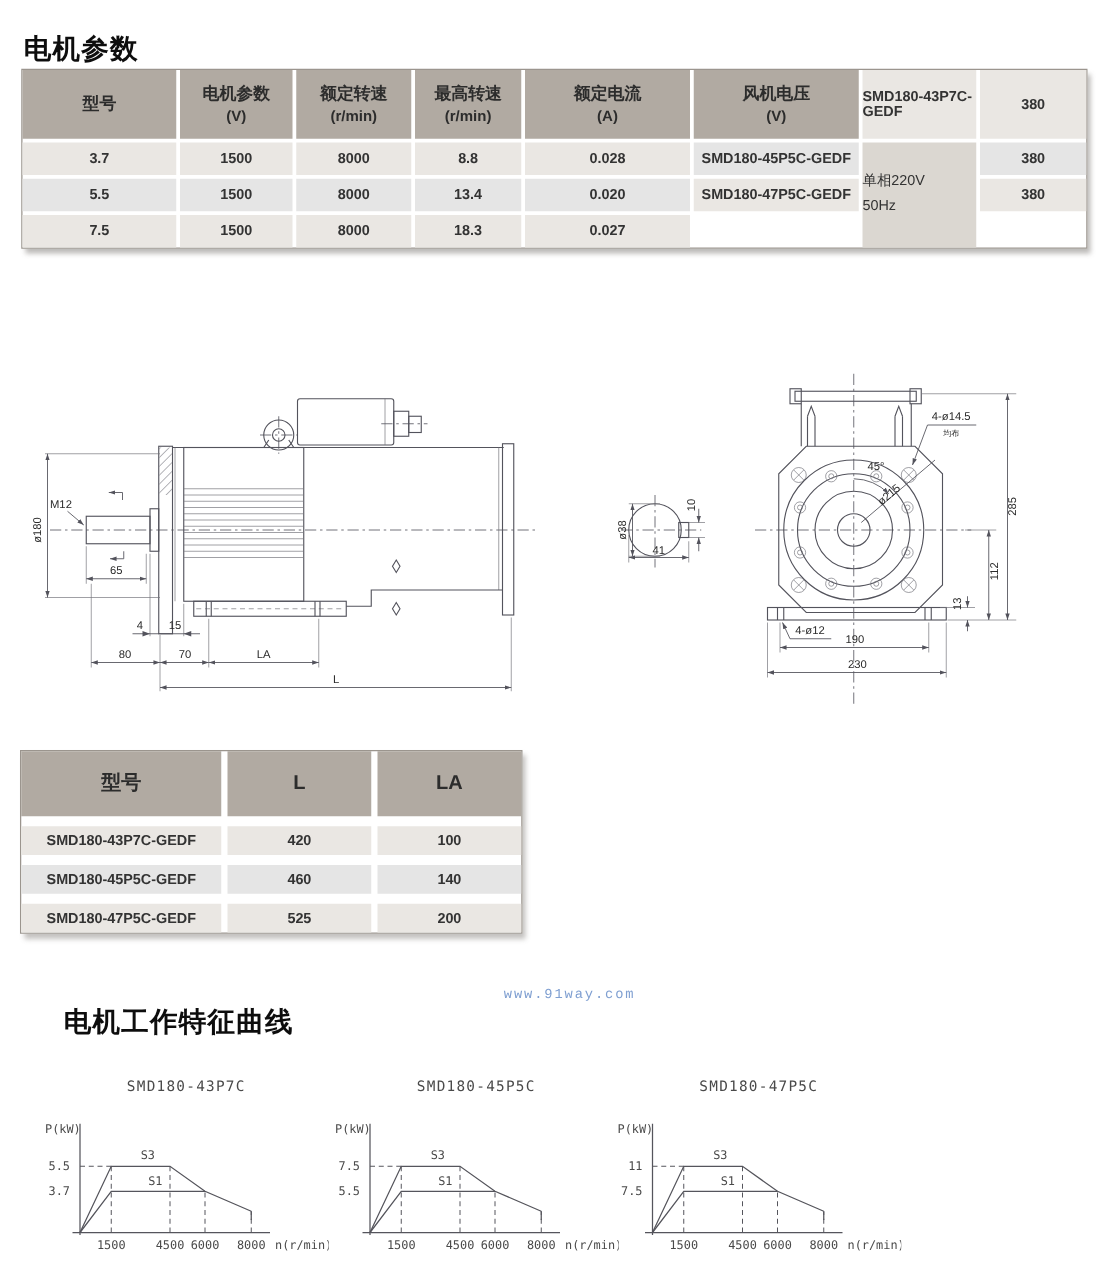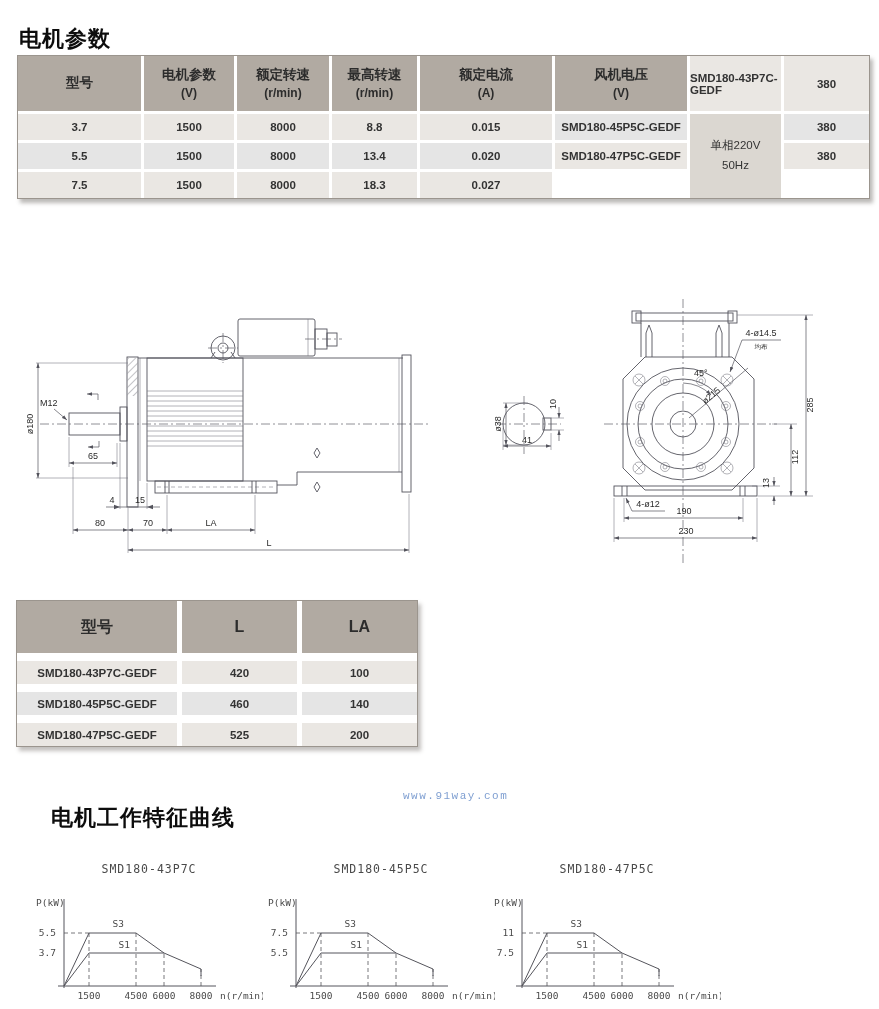--- a/index.html
+++ b/index.html
@@ -16,21 +16,21 @@
     grid-template-columns:123px 90px 92px 85px 132px 132px 91px 85px;
     grid-template-rows:55px 26px 26px 26px;gap:3px;background:#fff;
     border:1px solid #9b958e;box-shadow:3px 4px 4px rgba(105,100,95,.45);}
   .hc{background:#b1aaa2;display:flex;flex-direction:column;align-items:center;
       justify-content:center;font-weight:bold;color:#2c2c2c;font-size:13.5px;line-height:1.35;}
   .hc .u{font-size:12px;}
   .dc{display:flex;align-items:center;justify-content:center;font-size:11.5px;color:#333;font-weight:bold;}
   .r-light{background:#eae7e3;}
   .r-dark{background:#e5e5e5;}
   .merged{background:#dbd7d1;grid-column:7;grid-row:2/span 3;display:flex;flex-direction:column;
-          align-items:center;justify-content:center;font-size:11.5px;color:#333;line-height:1.7;}
+          align-items:flex-start;justify-content:center;font-size:11.5px;color:#333;line-height:1.7;}
 
   
   .mount-table{position:absolute;left:16px;top:600px;display:grid;
     grid-template-columns:160px 115px 115px;grid-template-rows:52px 23px 23px 23px;
     row-gap:8px;column-gap:5px;background:#fff;
     border:1px solid #9b958e;box-shadow:3px 4px 4px rgba(105,100,95,.4);}
   .mount-table .hc{font-size:16px;}
   .mount-table .dc{font-size:11.5px;}
 
   
@@ -89,21 +89,21 @@
     <div class="dc r-light">SMD180-43P7C-GEDF</div>
     <div class="dc r-light">380</div>
     <div class="dc r-light">3.7</div>
     <div class="dc r-light">1500</div>
     <div class="dc r-light">8000</div>
     <div class="dc r-light">8.8</div>
     <div class="merged">
       <span>单相220V</span>
       <span>50Hz</span>
     </div>
-    <div class="dc r-light">0.015</div>
+    <div class="dc r-light">0.028</div>
 
     <div class="dc r-dark">SMD180-45P5C-GEDF</div>
     <div class="dc r-dark">380</div>
     <div class="dc r-dark">5.5</div>
     <div class="dc r-dark">1500</div>
     <div class="dc r-dark">8000</div>
     <div class="dc r-dark">13.4</div>
     <div class="dc r-dark">0.020</div>
 
     <div class="dc r-light">SMD180-47P5C-GEDF</div>

